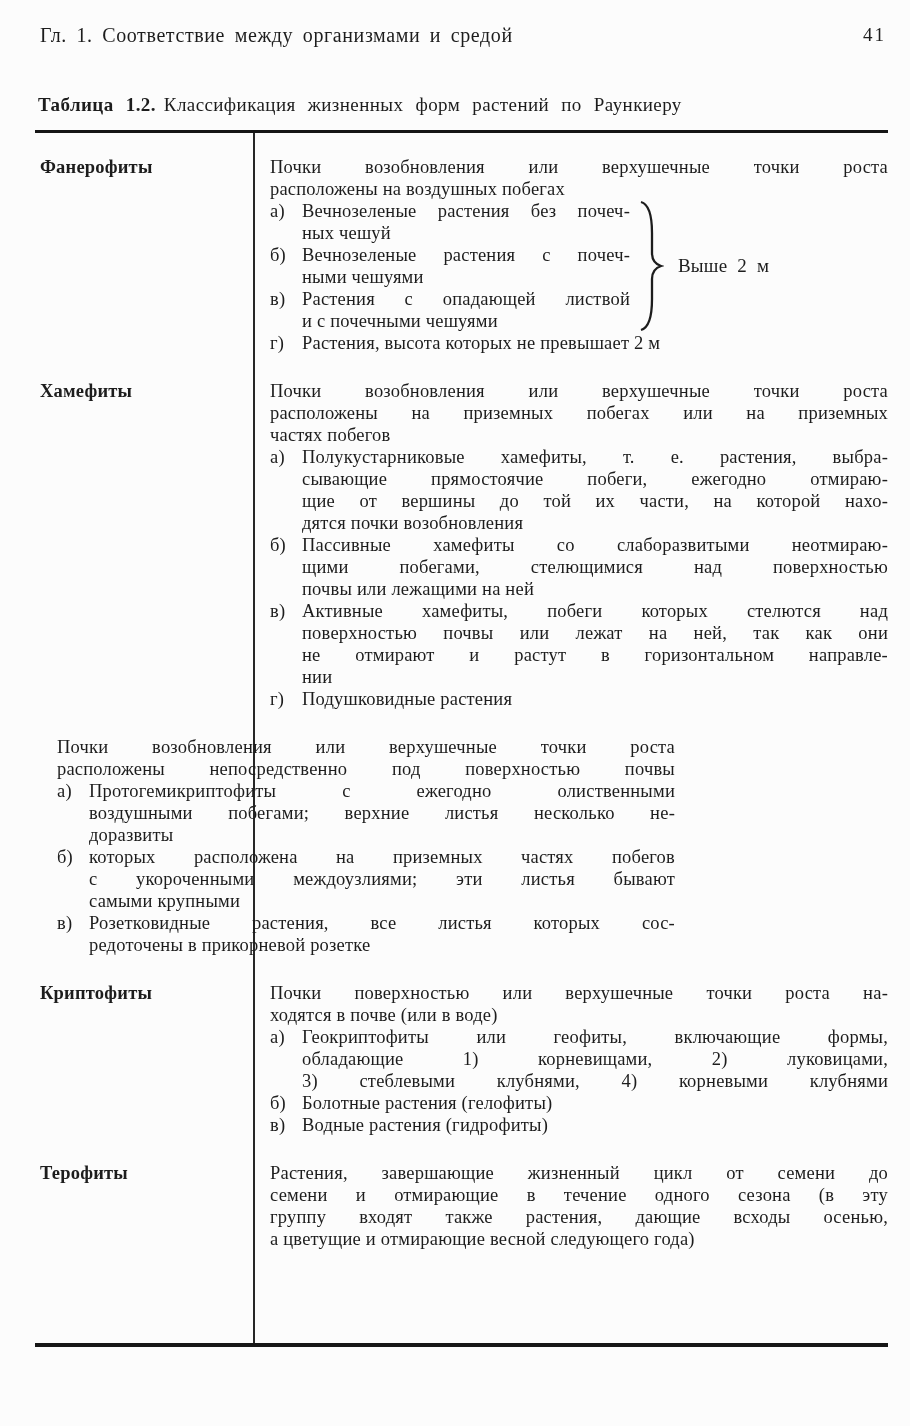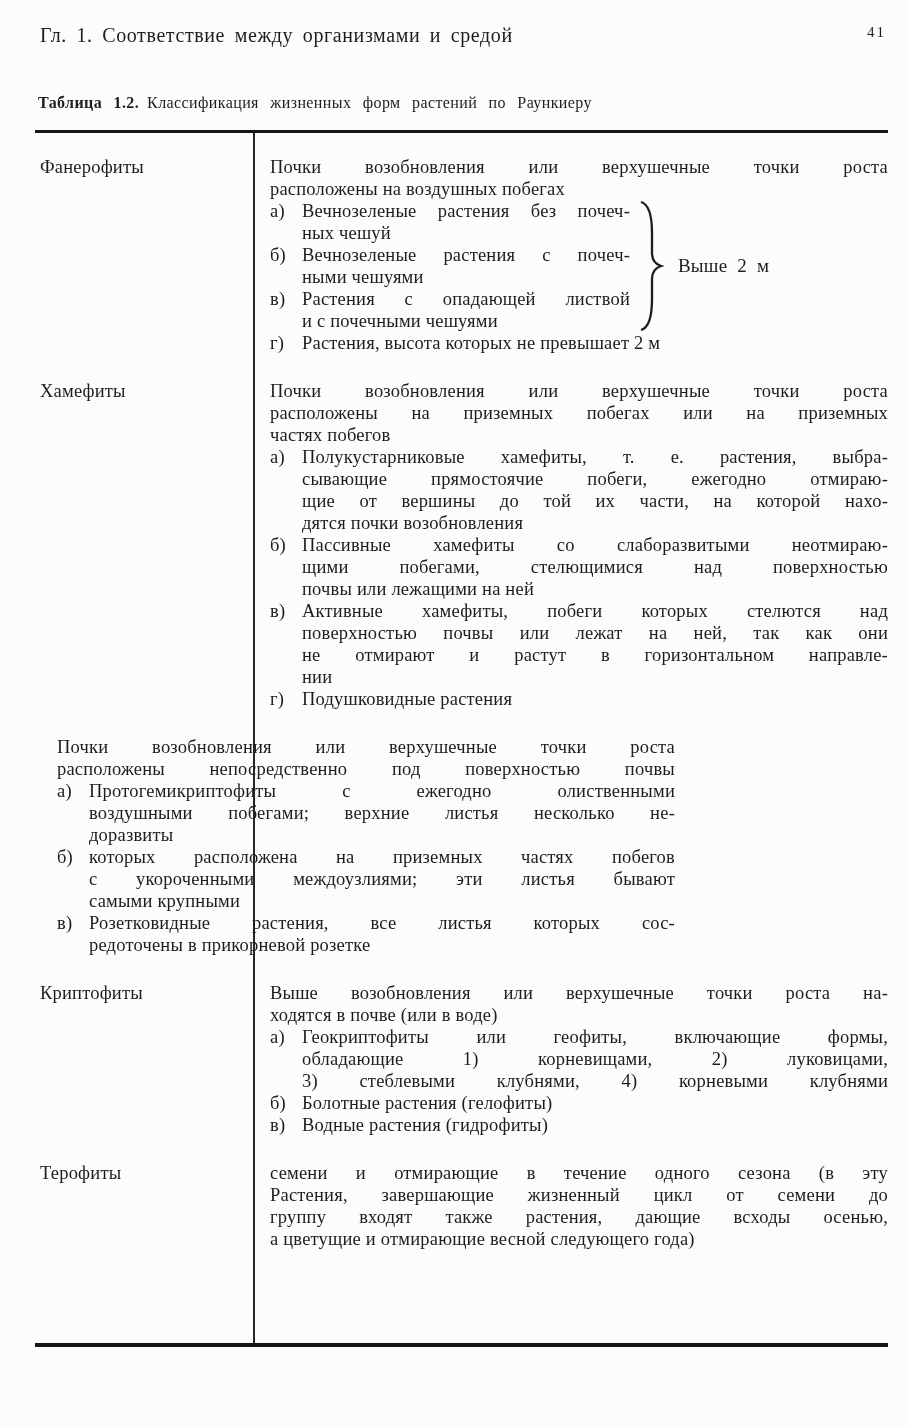--- a/index.html
+++ b/index.html
@@ -11,25 +11,25 @@
     position: relative;
     overflow: hidden;
   }
   .page { position: absolute; inset: 0; }
 
   .running-head {
     position: absolute; top: 24px; left: 40px; right: 24px;
     display: flex; justify-content: space-between; align-items: flex-start;
     font-size: 20px; letter-spacing: 0.6px; word-spacing: 4px;
   }
-  .page-num { font-size: 15px; letter-spacing: 2px; }
+  .page-num { font-size: 19px; letter-spacing: 2px; }
 
   .caption {
     position: absolute; top: 94px; left: 38px; right: 24px;
-    font-size: 16px; letter-spacing: 0.4px; word-spacing: 7px;
+    font-size: 19px; letter-spacing: 0.4px; word-spacing: 7px;
     white-space: nowrap;
   }
   .cap-label { font-weight: bold; margin-right: 8px; }
 
   .rule-top {
     position: absolute; top: 130px; left: 35px; width: 853px; height: 3px;
     background: #161616;
   }
   .rule-bottom {
     position: absolute; top: 1343px; left: 35px; width: 853px; height: 4px;
@@ -38,21 +38,21 @@
   .divider {
     position: absolute; top: 133px; left: 253px; width: 2px; height: 1210px;
     background: #262626;
   }
 
   .rows {
     position: absolute; top: 156px; left: 40px; width: 848px;
     font-size: 18.5px; line-height: 22px; letter-spacing: 0.2px;
   }
   .row { display: flex; margin-bottom: 26px; }
-  .term { width: 213px; flex: none; }
+  .term { width: 213px; flex: none; font-weight: bold; }
   .def  { width: 618px; margin-left: 17px; flex: none; }
 
   .line { min-height: 22px; }
   .j { text-align: justify; text-align-last: justify; }
 
   .item { display: flex; }
   .ilabel { width: 32px; flex: none; }
   .ilines { flex: 1; min-width: 0; }
 
   .braced { display: flex; align-items: stretch; }
@@ -223,21 +223,21 @@
               </div>
             </div>
           </div>
         </div>
       </div>
       <div class="row">
         <div class="term">Криптофиты</div>
         <div class="def">
           <div>
             <div>
-              <div class="line j">Выше возобновления или верхушечные точки роста на-</div>
+              <div class="line j">Почки поверхностью или верхушечные точки роста на-</div>
               <div class="line">ходятся в почве (или в воде)</div>
             </div>
           </div>
           <div class="item">
             <div class="ilabel">а)</div>
             <div class="ilines">
               <div>
                 <div class="line j">Геокриптофиты или геофиты, включающие формы,</div>
                 <div class="line j">обладающие 1) корневищами, 2) луковицами,</div>
                 <div class="line j">3) стеблевыми клубнями, 4) корневыми клубнями</div>
@@ -260,22 +260,22 @@
               </div>
             </div>
           </div>
         </div>
       </div>
       <div class="row">
         <div class="term">Терофиты</div>
         <div class="def">
           <div>
             <div>
+              <div class="line j">Растения, завершающие жизненный цикл от семени до</div>
               <div class="line j">семени и отмирающие в течение одного сезона (в эту</div>
-              <div class="line j">Растения, завершающие жизненный цикл от семени до</div>
               <div class="line j">группу входят также растения, дающие всходы осенью,</div>
               <div class="line">а цветущие и отмирающие весной следующего года)</div>
             </div>
           </div>
         </div>
       </div>
     </div>
 
   <div class="rule-bottom"></div>
 </div>

